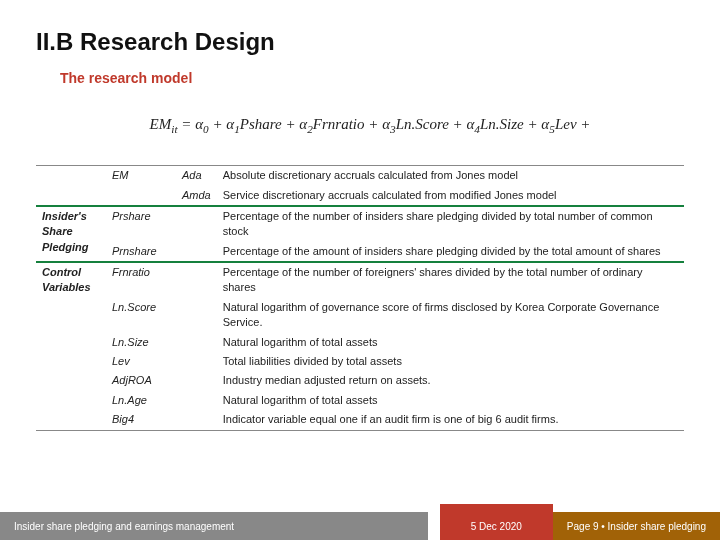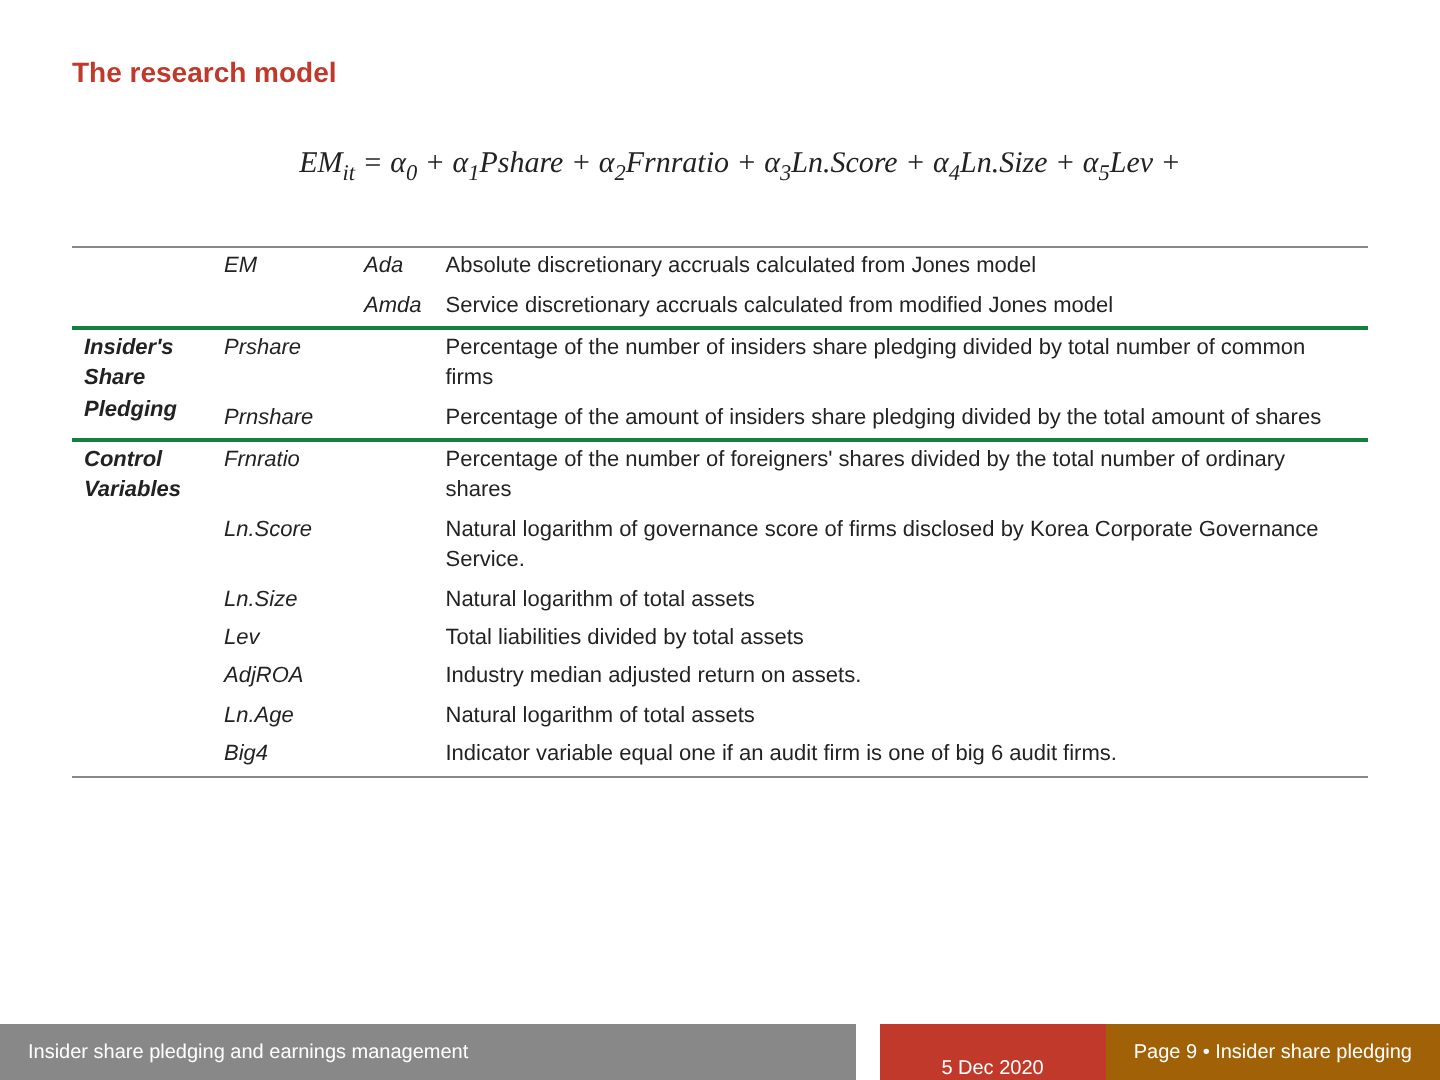--- a/index.html
+++ b/index.html
@@ -29,20 +29,21 @@
       color: #111;
       margin-bottom: 14px;
     }
 
     .section-label {
       font-size: 14px;
       font-weight: bold;
       font-family: Arial, sans-serif;
       color: #c0392b;
       margin-bottom: 18px;
+      margin-left: 24px;
     }
 
     .formula-block {
       margin-bottom: 18px;
       font-style: italic;
       font-size: 15px;
       line-height: 1.7;
       padding: 8px 0 8px 20px;
     }
 
@@ -86,21 +87,21 @@
       border-top: 2px solid #15803d;
     }
 
     .footer {
       position: absolute;
       bottom: 0;
       left: 0;
       right: 0;
       height: 28px;
       display: flex;
-      align-items: flex-start;
+      align-items: center;
     }
 
     .footer-left {
       background: #888;
       color: #fff;
       font-size: 10px;
       font-family: Arial, sans-serif;
       padding: 0 14px;
       height: 28px;
       display: flex;
@@ -135,20 +136,21 @@
 
     sub, sup {
       font-size: 0.75em;
     }
   </style>
 </head>
 <body>
 
 <div class="page">
 
+  <div class="page-title">II.B Research Design</div>
 
   <div class="section-label">The research model</div>
 
   <div class="formula-block">
     <span class="formula-line">
       <i>EM<sub>it</sub></i> = α<sub>0</sub> + α<sub>1</sub><i>Pshare</i> + α<sub>2</sub><i>Frnratio</i> + α<sub>3</sub><i>Ln.Score</i> + α<sub>4</sub><i>Ln.Size</i> + α<sub>5</sub><i>Lev</i> +
     </span>
   </div>
 
   <table class="var-table">
@@ -162,21 +164,21 @@
       <tr>
         <td class="var-name"></td>
         <td class="var-code"></td>
         <td><i>Amda</i></td>
         <td>Service discretionary accruals calculated from modified Jones model</td>
       </tr>
       <tr class="divider-row">
         <td class="var-name" rowspan="2" style="font-weight:bold;">Insider's<br>Share<br>Pledging</td>
         <td class="var-code"><i>Prshare</i></td>
         <td></td>
-        <td>Percentage of the number of insiders share pledging divided by total number of common firms</td>
+        <td>Percentage of the number of insiders share pledging divided by total number of common stock</td>
       </tr>
       <tr>
         <td class="var-code"><i>Prnshare</i></td>
         <td></td>
         <td>Percentage of the amount of insiders share pledging divided by the total amount of shares</td>
       </tr>
       <tr class="divider-row">
         <td class="var-name" rowspan="7" style="font-weight:bold; vertical-align:top;">Control<br>Variables</td>
         <td class="var-code"><i>Frnratio</i></td>
         <td></td>

